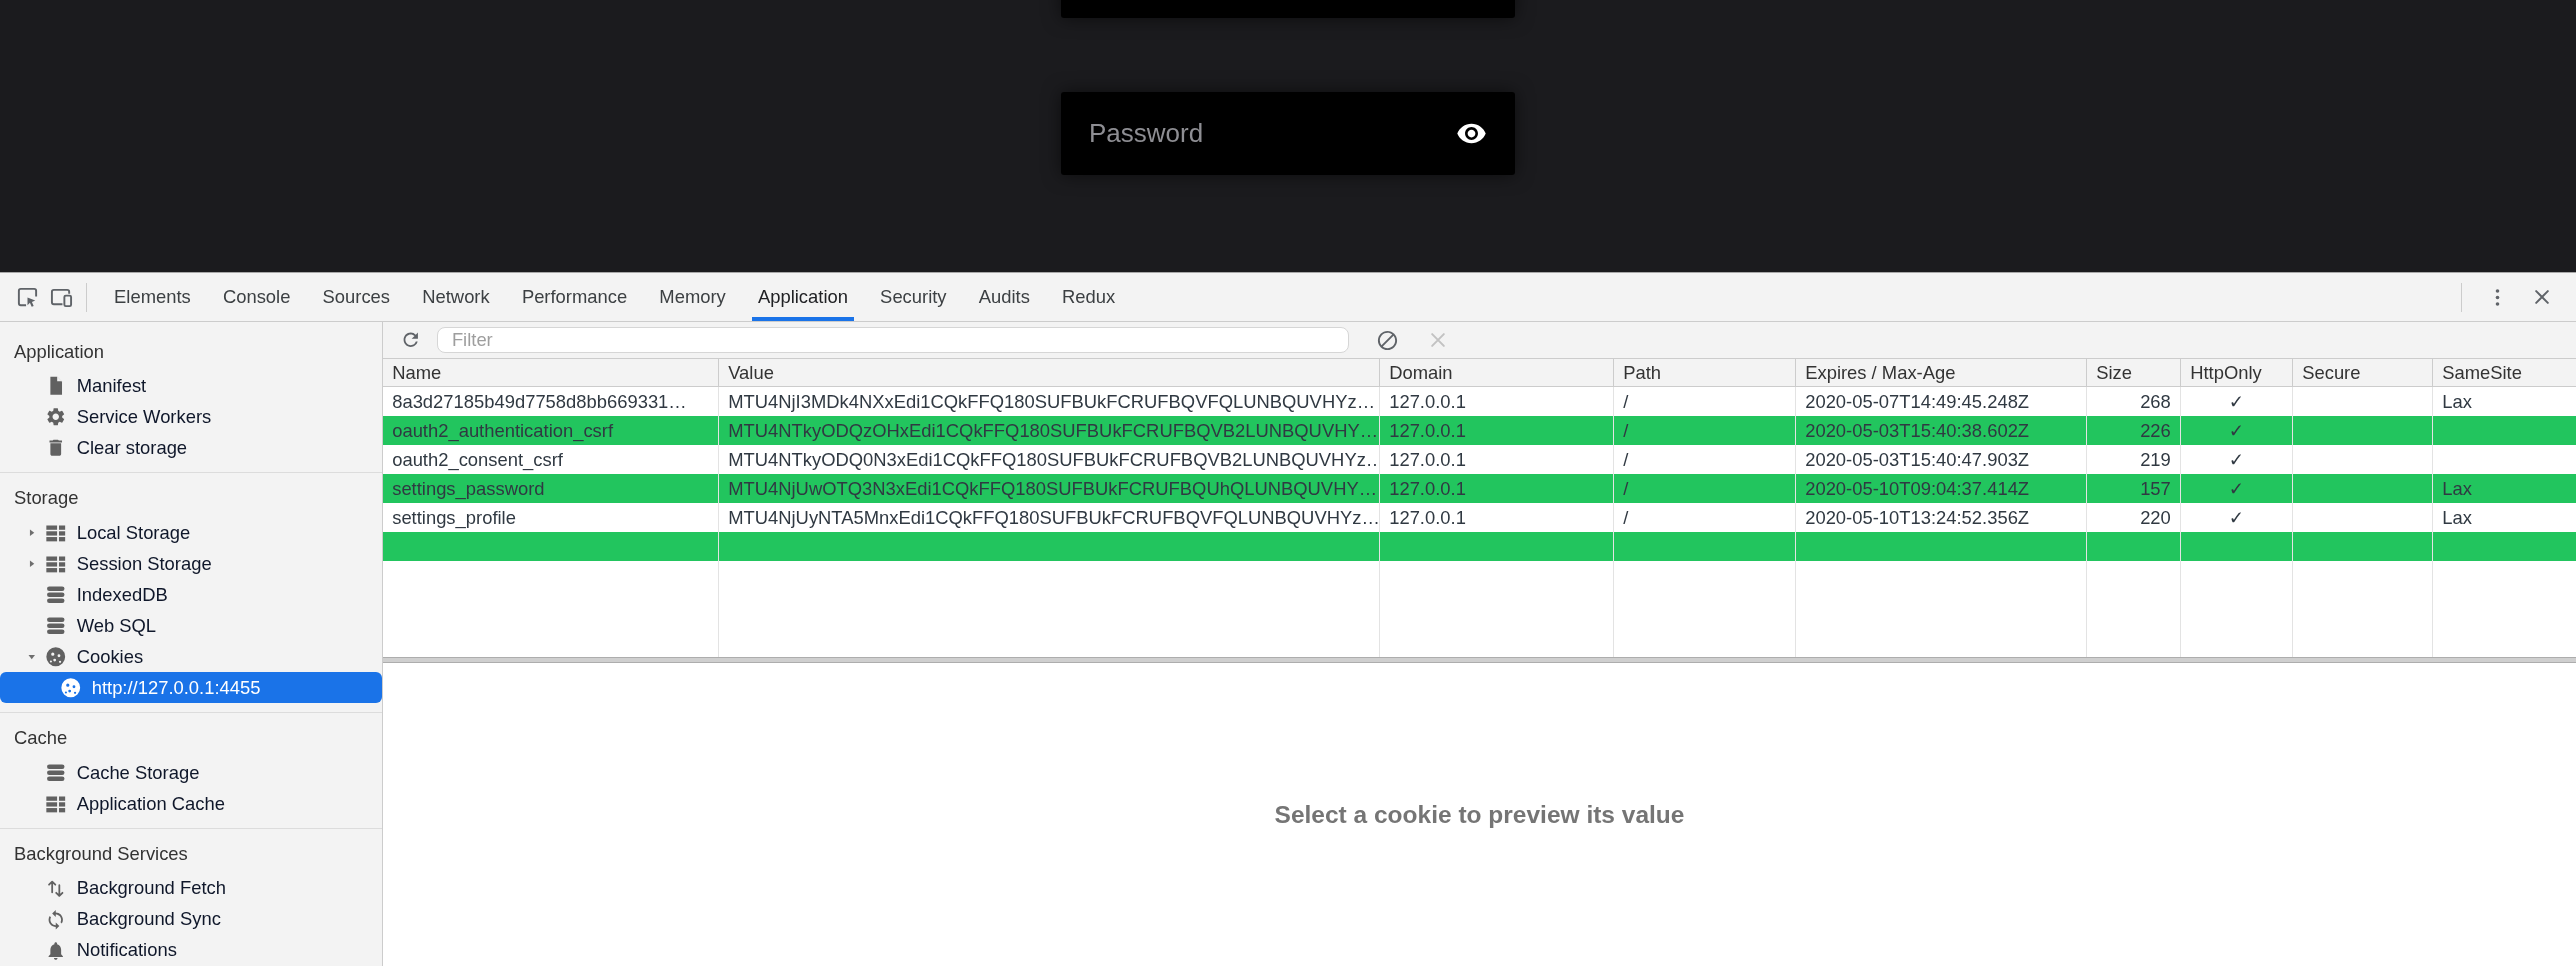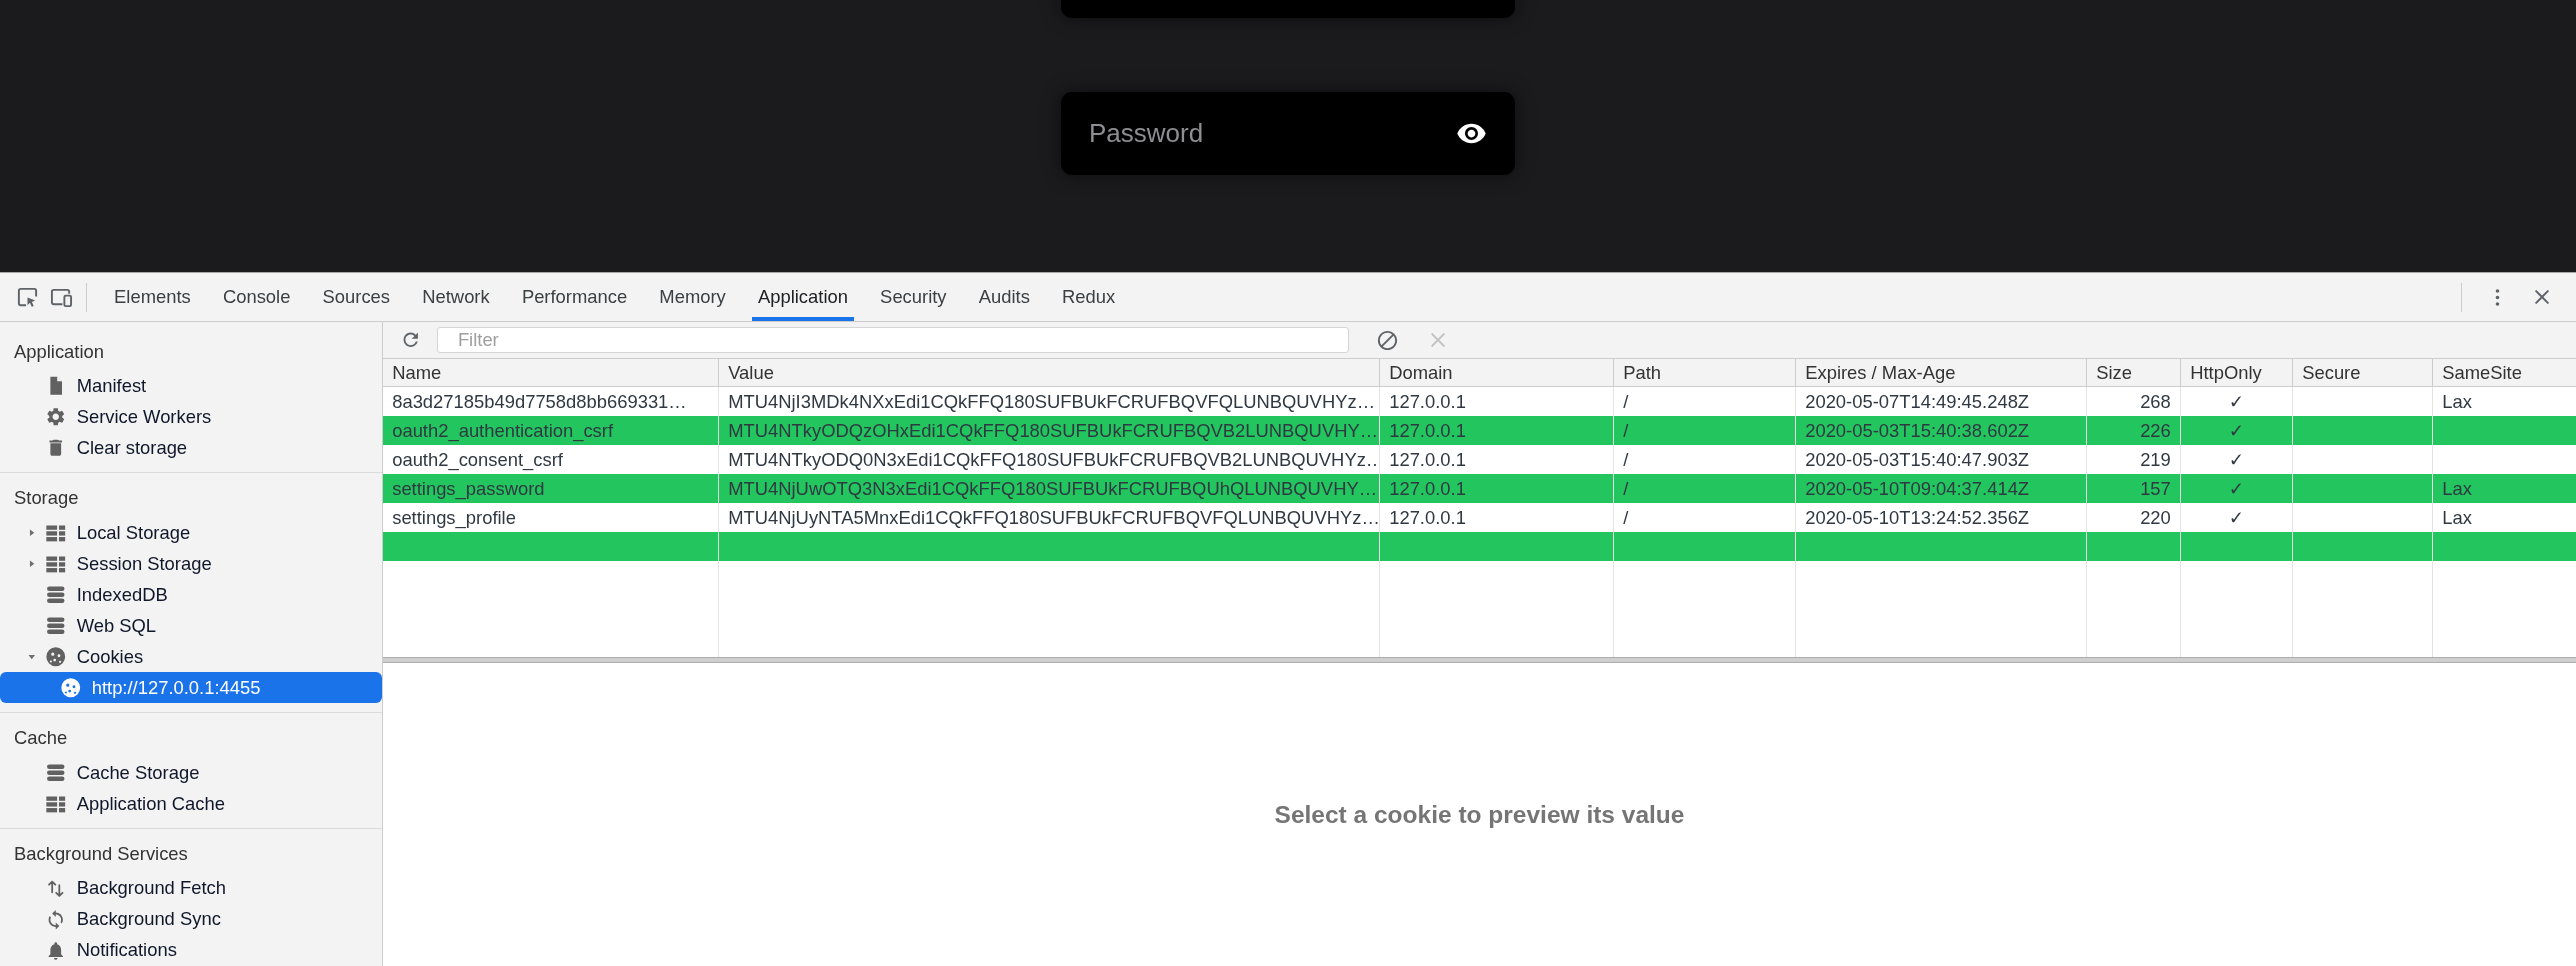--- a/index.html
+++ b/index.html
@@ -2,21 +2,21 @@
 <html style="font-size:12.3px"><head>
 <meta charset="utf-8">
 <style>
   * { margin:0; padding:0; box-sizing:border-box; }
   html,body { width:2576px; height:966px; overflow:hidden; background:#fff;
               font-family:"Liberation Sans", sans-serif; }
 
   
   .page-top { position:relative; height:272px; background:#1b1b1e; overflow:hidden; }
   .input-box { position:absolute; left:1061px; width:454px; background:#000;
-               border-radius:11px; box-shadow:0 0 18.4px rgba(0,0,0,.55); }
+               border-radius:3px; box-shadow:0 0 18.4px rgba(0,0,0,.55); }
   .box-partial { top:-26px; height:44px; }
   .box-password { top:92px; height:83px; display:flex; align-items:center;
                   justify-content:space-between; padding:0 28px; }
   .pw-placeholder { color:#8e8e93; font-size:26px; }
   .eye { width:31px; height:31px; color:#fff; }
   .eye svg { width:31px; height:31px; display:block; }
 
   
   .devtools { height:790px; border-top:0.8px solid #a8a8a8; background:#f3f3f3;
               display:flex; flex-direction:column; }
@@ -60,21 +60,21 @@
   .corner-blob { position:absolute; left:0; bottom:0; width:48px; height:14px;
                  background:#1c1f26; border-top-right-radius:12.3px; }
 
   
   .main { flex:1; display:flex; flex-direction:column; background:#fff; min-width:0;
           --cols:336px 661px 234px 182px 291px 94px 112px 140px 144px; }
   .toolbar { height:37px; flex:none; background:#f3f3f3; border-bottom:0.8px solid #ccc;
              display:flex; align-items:center; padding:0 10.7px; }
   .refresh svg { width:21.5px; height:21.5px; }
   .filter-input { margin-left:9.2px; width:912px; height:26px; border:0.8px solid #d6d6d6;
-                  border-radius:3px; background:#fff; font-size:18.4px; padding:0 20px;
+                  border-radius:8px; background:#fff; font-size:18.4px; padding:0 14px;
                   color:#333; outline:none; font-family:"Liberation Sans", sans-serif; }
   .filter-input::placeholder { color:#9e9e9e; }
   .block { margin-left:21.5px; }
   .block svg { width:23px; height:23px; }
   .clearx { margin-left:17px; color:#c2c2c2; }
   .clearx svg { width:20px; height:20px; }
 
   .grid-header { display:grid; grid-template-columns:var(--cols); height:28px; flex:none;
                  background:#f3f3f3; border-bottom:0.8px solid #ccc; }
   .hcell { font-size:18.4px; color:#333; display:flex; align-items:center; padding:0 9.2px;

